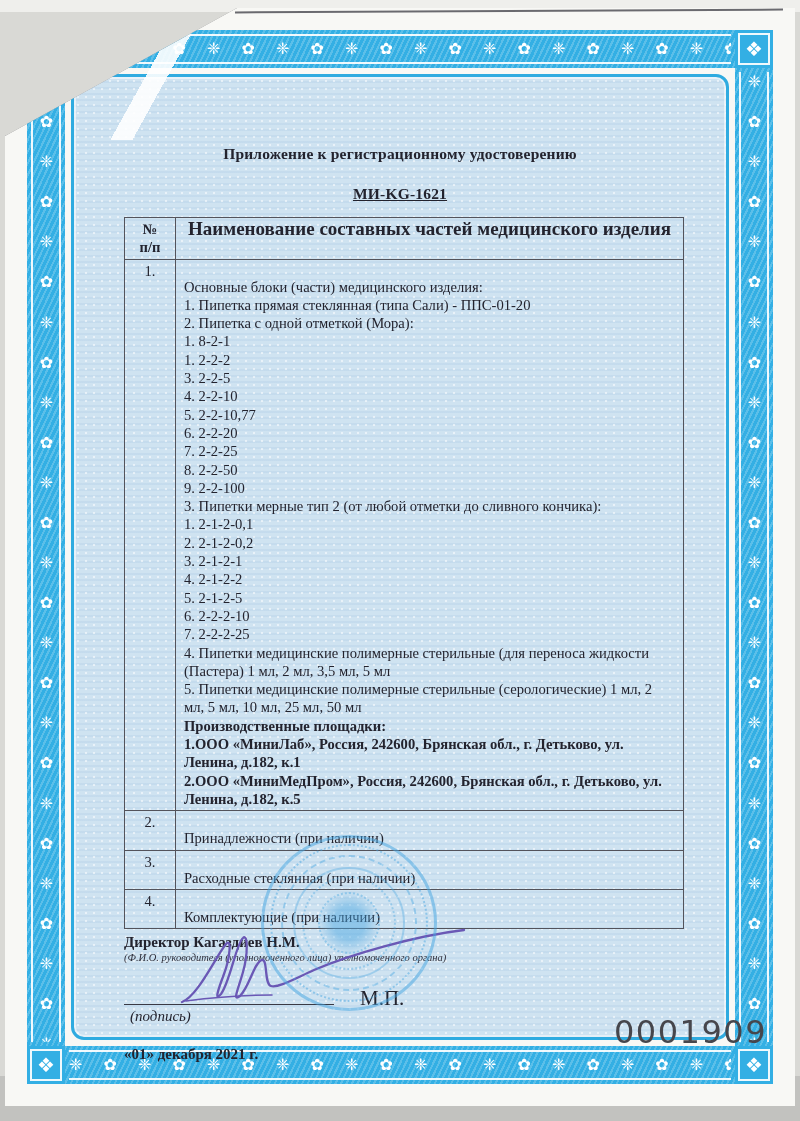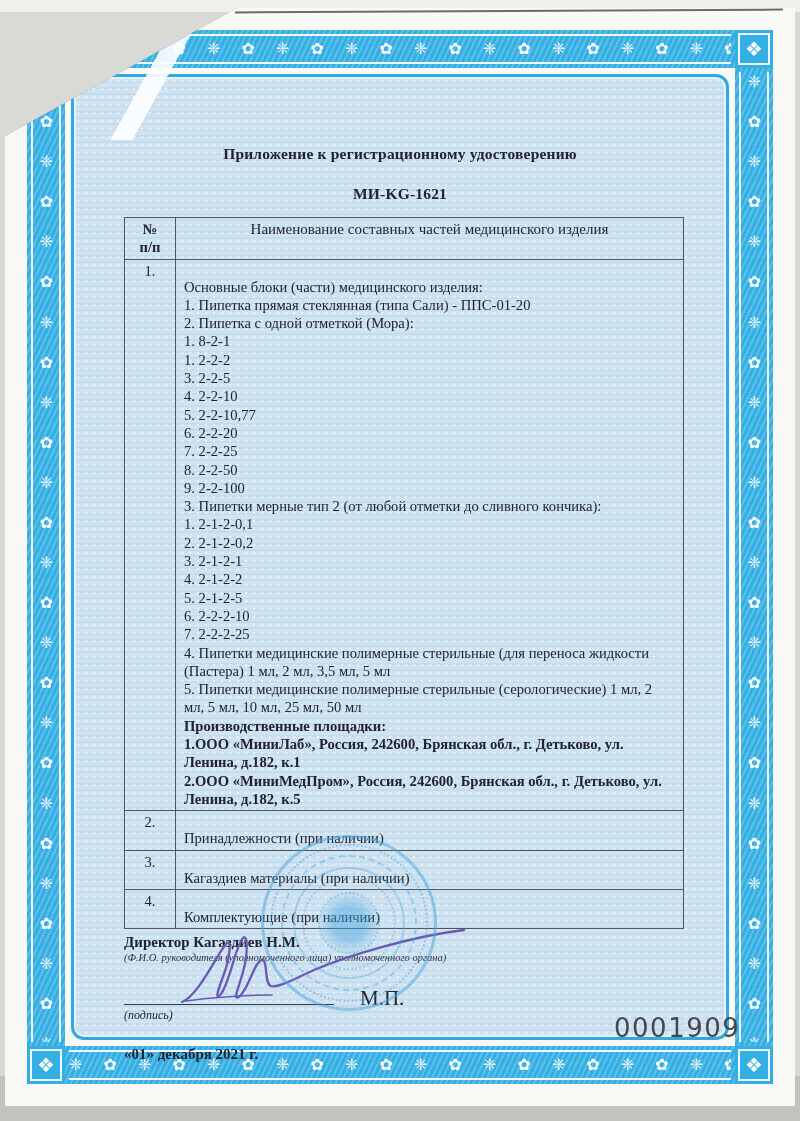--- a/index.html
+++ b/index.html
@@ -48,51 +48,51 @@
       radial-gradient(circle,rgba(255,255,255,.55) 1px,rgba(255,255,255,0) 1.6px),
       repeating-linear-gradient(0deg,rgba(170,200,228,.28) 0 2px,transparent 2px 6px);
     background-size:8px 8px,auto;
     box-shadow:inset 0 0 0 2px rgba(255,255,255,.55);
   }
   .content{position:absolute;inset:0;color:#23232e;}
 
   
   .title{text-align:center;font-weight:bold;font-size:15.5px;letter-spacing:.2px;}
   .title1{margin-top:68px;}
-  .title2{margin-top:22px;}
+  .title2{margin-top:22px;text-decoration:underline;}
 
   table.comp{border-collapse:collapse;margin:14px 0 0 50px;width:560px;font-size:14.6px;line-height:18.3px;}
   table.comp th,table.comp td{border:1px solid #53535b;vertical-align:top;}
   th.num-h,td.num{width:46px;text-align:center;padding:2px 2px;}
-  th.name-h{font-weight:normal;padding:3px 6px;font-size:15px;line-height:16px;vertical-align:middle;}
+  th.name-h{font-weight:bold;padding:3px 6px;font-size:19px;line-height:16px;vertical-align:middle;}
   td.cont{padding:18px 8px 2px 8px;}
   td.cont .ln.b{font-weight:bold;}
 
   .sigblock{position:relative;margin:5px 0 0 50px;height:120px;font-size:15px;}
   .director{font-weight:bold;}
   .note{font-style:italic;font-size:10.5px;color:#2e2e3a;margin-top:1px;}
   .sigline{position:absolute;left:0;top:70px;width:210px;border-bottom:1.4px solid #3a3a44;}
-  .signote{position:absolute;left:0;top:74px;font-style:italic;font-size:12px;text-align:right;}
+  .signote{position:absolute;left:6px;top:74px;font-style:italic;font-size:15px;text-align:right;}
   .mp{position:absolute;left:236px;top:52px;font-size:21px;}
   .date{position:absolute;left:0;top:92px;font-weight:bold;margin-top:20px;}
   .sig-svg{position:absolute;left:40px;top:-12px;pointer-events:none;}
 
   
   .stamp{position:absolute;left:187px;top:758px;width:170px;height:170px;border-radius:50%;
     border:3px solid rgba(70,165,225,.60);opacity:.85;pointer-events:none;}
   .stamp div{position:absolute;border-radius:50%;}
   .stamp .r1{inset:6px;border:2px dotted rgba(70,165,225,.55);}
   .stamp .r2{inset:17px;border:2px dashed rgba(70,165,225,.50);}
   .stamp .r3{inset:29px;border:2px solid rgba(70,165,225,.42);}
   .stamp .r4{inset:38px;border:2px dotted rgba(70,165,225,.45);}
   .stamp .core{inset:54px;border:2px dotted rgba(70,165,225,.5);
     background:radial-gradient(circle,rgba(70,165,225,.55) 0 38%,rgba(70,165,225,.18) 65%,transparent 75%);}
 
   .serial{position:absolute;left:540px;top:936px;font-family:"DejaVu Sans",sans-serif;
-    font-size:26px;color:#46464c;letter-spacing:1.5px;}
+    font-size:32px;color:#46464c;letter-spacing:1.5px;}
 </style>
 </head>
 <body>
 
 <div class="page">
 
   <div class="band band-top">
     <div class="orn">❈ ✿ ❈ ✿ ❈ ✿ ❈ ✿ ❈ ✿ ❈ ✿ ❈ ✿ ❈ ✿ ❈ ✿ ❈ ✿ ❈ ✿ ❈ ✿ ❈ ✿ ❈ ✿ ❈ ✿ ❈ ✿ ❈ ✿ ❈ ✿ ❈ ✿ ❈ ✿ ❈ ✿ ❈ ✿ ❈ ✿ ❈ ✿ ❈ ✿ ❈ ✿ ❈ ✿ ❈ ✿ ❈ ✿ ❈ ✿ ❈ ✿ ❈ ✿ ❈ ✿ ❈ ✿ ❈ ✿ ❈ ✿ ❈ ✿ ❈ ✿ ❈ ✿ ❈ ✿ </div>
   </div>
   <div class="band band-bottom">
@@ -166,21 +166,21 @@
             </tr>
             <tr>
               <td class="num">2.</td>
               <td class="cont">
                 <div class="ln">Принадлежности (при наличии)</div>
               </td>
             </tr>
             <tr>
               <td class="num">3.</td>
               <td class="cont">
-                <div class="ln">Кагаздиев материалы (при наличии)</div>
+                <div class="ln">Расходные стеклянная (при наличии)</div>
               </td>
             </tr>
             <tr>
               <td class="num">4.</td>
               <td class="cont">
                 <div class="ln">Комплектующие (при наличии)</div>
               </td>
             </tr>
           </tbody>
       </table>

